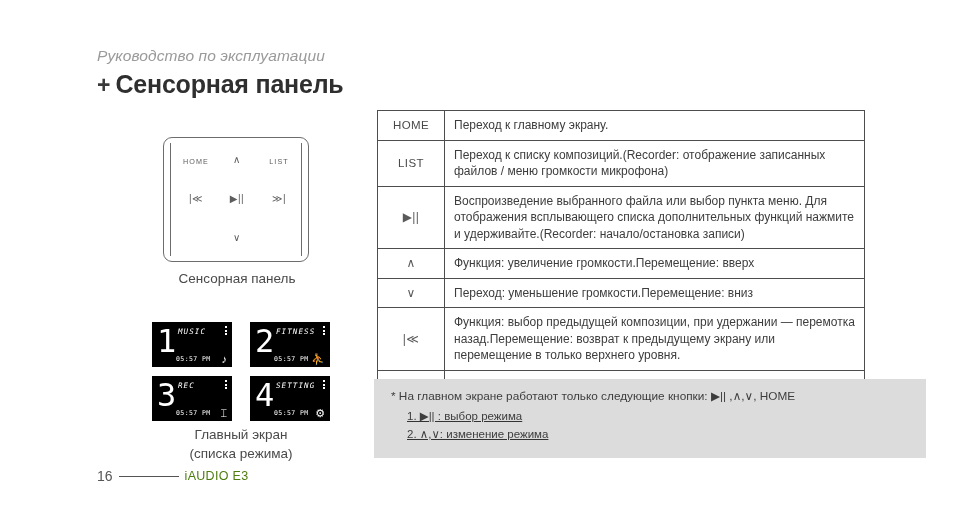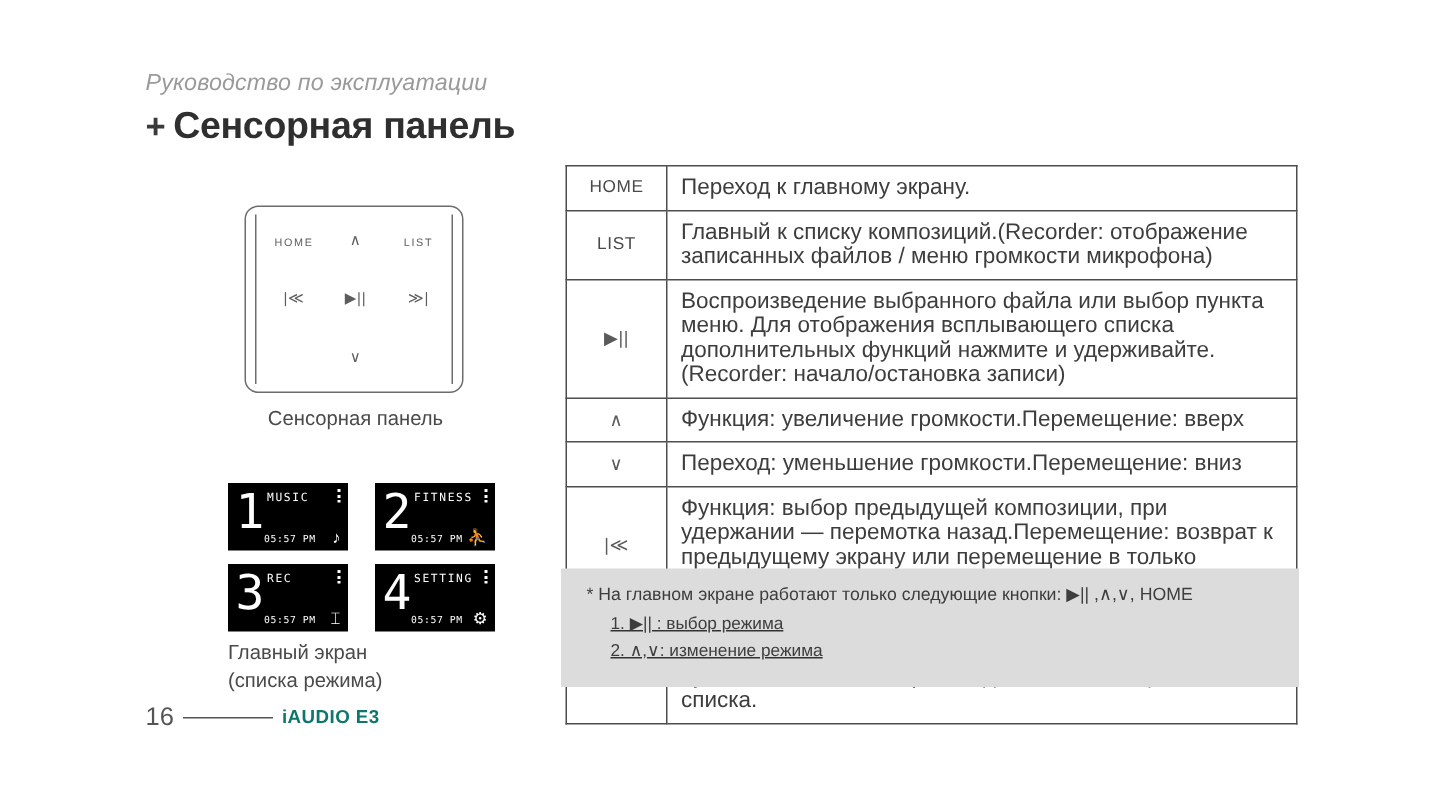--- a/index.html
+++ b/index.html
@@ -132,20 +132,21 @@
   }
   .scr-title {
     position: absolute;
     left: 26px;
     top: 5px;
     font-size: 7.5px;
     color: #fff;
     letter-spacing: 1.1px;
     font-family: "DejaVu Sans Mono", monospace;
     white-space: nowrap;
+    font-style: italic;
   }
   .scr-dots {
     position: absolute;
     right: 5px;
     top: 4px;
     width: 2px;
     height: 9px;
     background:
       linear-gradient(#fff 0 2px, transparent 2px 4px,
                       #fff 4px 6px, transparent 6px 7px,
@@ -168,66 +169,67 @@
     font-size: 11px;
     color: #fff;
     line-height: 12px;
   }
 
   #screens-caption {
     position: absolute;
     left: 152px;
     top: 425px;
     width: 178px;
+    text-align: center;
     font-size: 13.5px;
     color: #4a4a4a;
     line-height: 19px;
     white-space: nowrap;
   }
 
   
   #footer {
     position: absolute;
     left: 97px;
     top: 468px;
     display: flex;
     align-items: center;
     white-space: nowrap;
   }
   #page-num {
-    font-size: 17px;
+    font-size: 14px;
     color: #555;
   }
   #footer-rule {
     width: 60px;
     height: 0;
     border-top: 1.3px solid #555;
     margin: 0 6px;
   }
   #footer-model {
     font-size: 12.5px;
-    font-weight: bold;
-    color: #0f766e;
+    font-weight: normal;
+    color: #4d7c0f;
     letter-spacing: 0.3px;
   }
 
   
   #key-table {
     position: absolute;
     left: 377px;
     top: 110px;
     width: 488px;
     border-collapse: collapse;
     table-layout: fixed;
   }
   #key-table td {
     border: 1px solid #4d4d4d;
     vertical-align: middle;
     padding: 6px 8px 6px 9px;
-    font-size: 15px;
+    font-size: 12px;
     line-height: 16.5px;
     color: #3d3d3d;
   }
   #key-table td.keycell {
     width: 62px;
     text-align: center;
     padding: 6px 2px;
     font-size: 11.5px;
     color: #4a4a4a;
     letter-spacing: 0.4px;
@@ -236,21 +238,21 @@
   #key-table td.keycell.glyph {
     font-size: 12px;
     color: #5a5a5a;
   }
 
   
   #note-box {
     position: absolute;
     left: 374px;
     top: 379px;
-    width: 492px;
+    width: 552px;
     height: 79px;
     box-sizing: border-box;
     background: #dcdcdc;
     padding: 9px 12px 0 12px;
   }
   #note-head {
     font-size: 11.8px;
     color: #3d3d3d;
     line-height: 17px;
     padding-left: 5px;
@@ -332,21 +334,21 @@
 </div>
 
 <table id="key-table">
   <tbody>
       <tr>
         <td class="keycell">HOME</td>
         <td class="desccell">Переход к главному экрану.</td>
       </tr>
       <tr>
         <td class="keycell">LIST</td>
-        <td class="desccell">Главный к списку композиций.(Recorder: отображение записанных файлов / меню громкости микрофона)</td>
+        <td class="desccell">Переход к списку композиций.(Recorder: отображение записанных файлов / меню громкости микрофона)</td>
       </tr>
       <tr>
         <td class="keycell glyph">▶||</td>
         <td class="desccell">Воспроизведение выбранного файла или выбор пункта меню. Для отображения всплывающего списка дополнительных функций нажмите и удерживайте.(Recorder: начало/остановка записи)</td>
       </tr>
       <tr>
         <td class="keycell glyph">∧</td>
         <td class="desccell">Функция: увеличение громкости.Перемещение: вверх</td>
       </tr>
       <tr>

